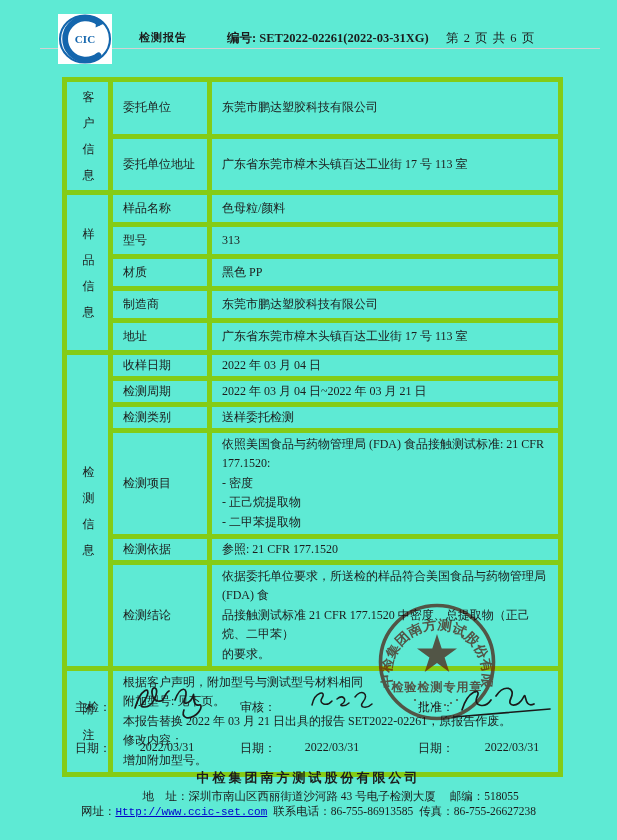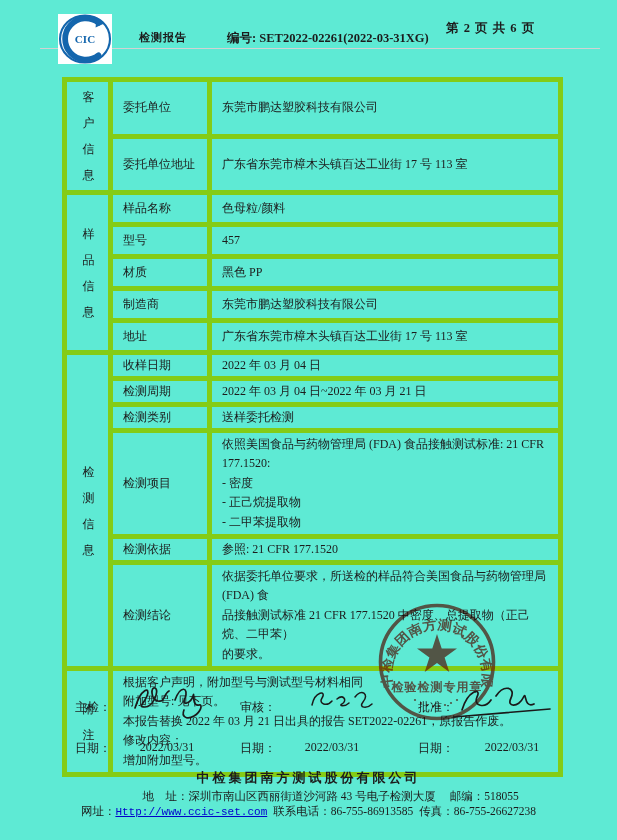--- a/index.html
+++ b/index.html
@@ -4,21 +4,21 @@
 <style>
   html,body{margin:0;padding:0;background:#ffffff;}
   .page{position:relative;width:617px;height:840px;background:#5eead4;overflow:hidden;
         font-family:"Liberation Serif","DejaVu Serif",serif;color:#1c1c1c;font-size:12px;}
 
   
   .hdr-rule{position:absolute;left:40px;top:48px;width:560px;border-top:1px solid #d2d2d2;}
   .logo{position:absolute;left:58px;top:14px;width:54px;height:50px;background:#fff;}
   .hdr-title{position:absolute;left:139px;top:30px;font-weight:bold;font-size:11px;letter-spacing:1px;}
   .hdr-no{position:absolute;left:227px;top:30px;font-weight:bold;font-size:12.5px;}
-  .hdr-page{position:absolute;left:446px;top:20px;font-weight:bold;font-size:12.5px;letter-spacing:1px;}
+  .hdr-page{position:absolute;left:446px;top:30px;font-weight:normal;font-size:12.5px;letter-spacing:1px;}
 
   
   table.rpt{position:absolute;left:62px;top:77px;width:496px;border-collapse:collapse;table-layout:fixed;}
   table.rpt td{border:5px solid #84cc16;padding:2px 8px 2px 10px;font-size:12px;vertical-align:middle;}
   td.g{text-align:center;white-space:pre-line;line-height:26px;padding:2px;}
   td.l{padding-left:11px;}
   td.v{padding-left:12px;}
   td.pre{white-space:pre-line;line-height:19.4px;}
 
   
@@ -75,21 +75,21 @@
       </tr>
 
       <tr style="height:32px">
         <td rowspan="5" class="g">样品
 信息</td>
         <td class="l">样品名称</td>
         <td class="v">色母粒/颜料</td>
       </tr>
       <tr style="height:32px">
         <td class="l">型号</td>
-        <td class="v">457</td>
+        <td class="v">313</td>
       </tr>
       <tr style="height:32px">
         <td class="l">材质</td>
         <td class="v">黑色 PP</td>
       </tr>
       <tr style="height:32px">
         <td class="l">制造商</td>
         <td class="v">东莞市鹏达塑胶科技有限公司</td>
       </tr>
       <tr style="height:32px">

